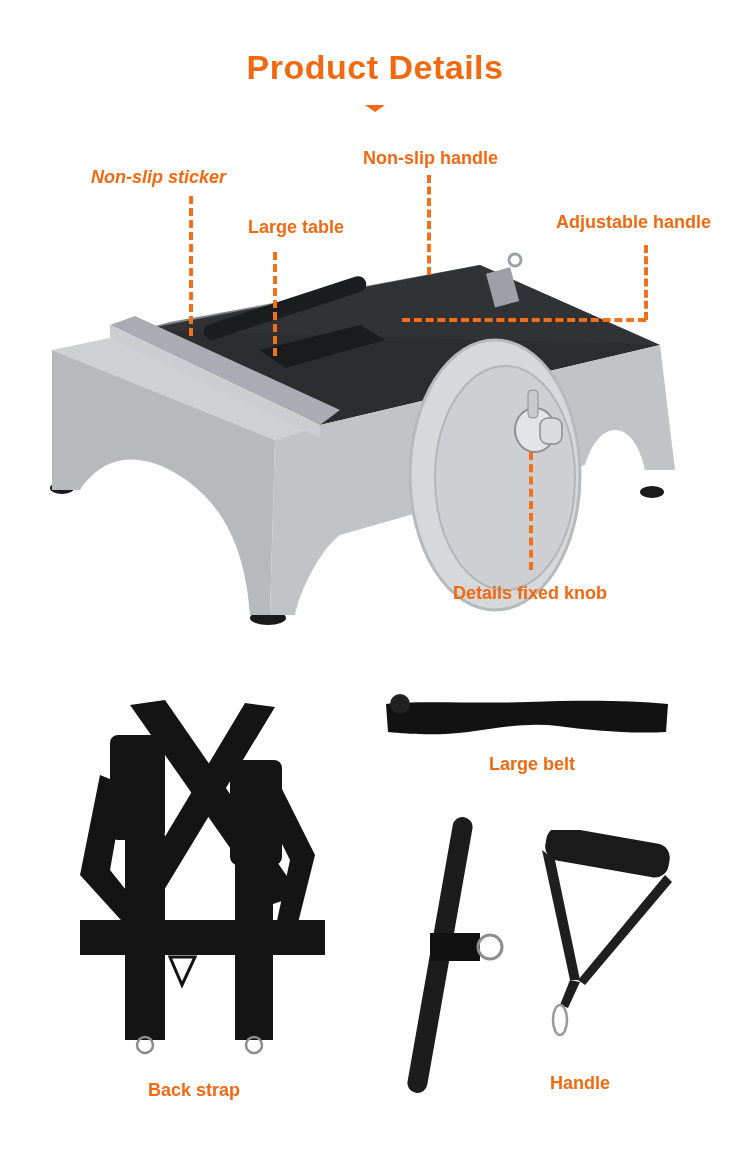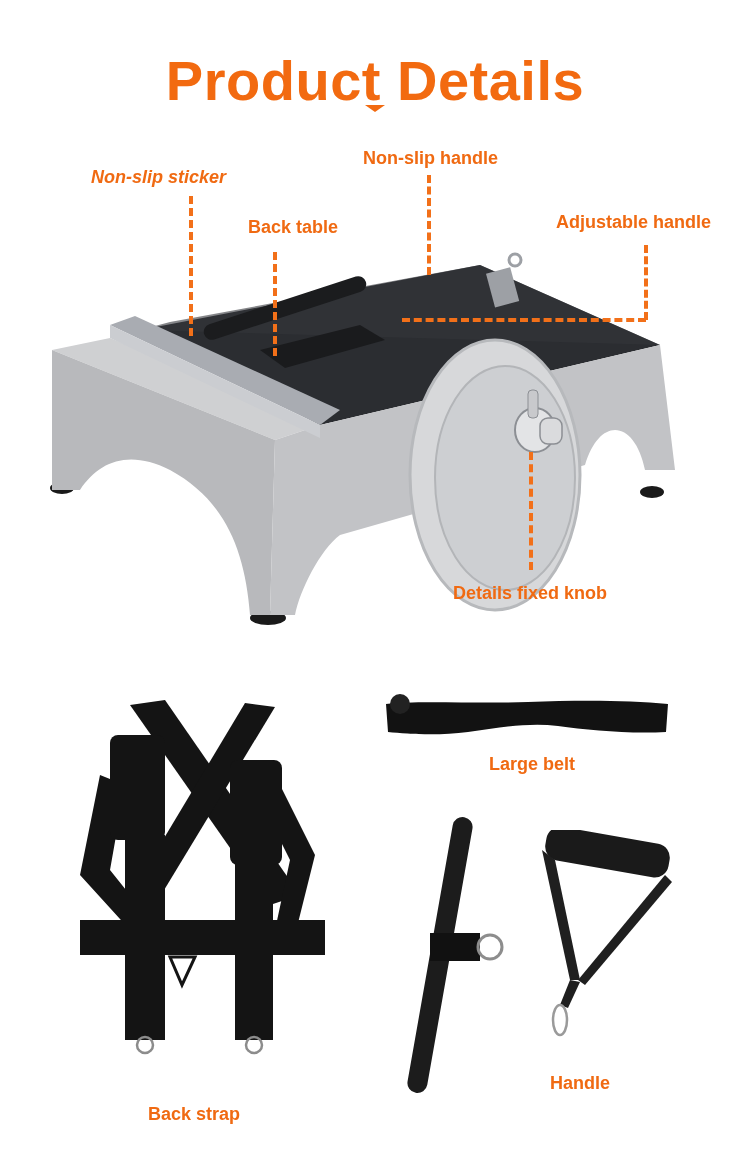--- a/index.html
+++ b/index.html
@@ -1,17 +1,17 @@
 <!DOCTYPE html>
 <html><head>
 <meta charset="utf-8">
 <style>
   html, body { margin: 0; padding: 0; background: #ffffff; }
   body { width: 750px; height: 1151px; position: relative; overflow: hidden; font-family: "Liberation Sans", sans-serif; }
-  .title { position: absolute; left: 0; width: 750px; top: 48px; text-align: center; font-weight: bold; font-size: 56px; color: #f26a10; letter-spacing: 0.5px; }
+  .title { position: absolute; left: 0; width: 750px; top: 48px; text-align: center; font-weight: bold; font-size: 34px; color: #f26a10; letter-spacing: 0.5px; }
   .title-arrow { position: absolute; left: 365px; top: 105px; width: 0; height: 0; border-left: 10px solid transparent; border-right: 10px solid transparent; border-top: 7px solid #f26a10; }
   .label { position: absolute; font-weight: bold; font-size: 18px; color: #f06a12; white-space: nowrap; }
   .dash-v { position: absolute; width: 0; border-left: 4px dashed #f27019; }
   .dash-h { position: absolute; height: 0; border-top: 4px dashed #f27019; }
   .product { position: absolute; }
   svg { display: block; }
 </style>
 </head>
 <body>
 
@@ -55,21 +55,21 @@
 </div>
 
 <div class="dash-v" style="left:189px;top:196px;height:140px;"></div>
 <div class="dash-v" style="left:273px;top:252px;height:104px;"></div>
 <div class="dash-v" style="left:427px;top:175px;height:100px;"></div>
 <div class="dash-v" style="left:644px;top:245px;height:75px;"></div>
 <div class="dash-h" style="left:402px;top:318px;width:244px;"></div>
 <div class="dash-v" style="left:529px;top:452px;height:118px;"></div>
 
 <div class="label" style="left:91px;top:167px;font-style:italic;">Non-slip sticker</div>
-<div class="label" style="left:248px;top:217px;">Back table</div>
+<div class="label" style="left:248px;top:217px;">Large table</div>
 <div class="label" style="left:363px;top:148px;">Non-slip handle</div>
 <div class="label" style="left:556px;top:212px;">Adjustable handle</div>
 <div class="label" style="left:453px;top:583px;">Details fixed knob</div>
 
 <div class="product" style="left:70px;top:695px;width:270px;height:370px;">
   <svg width="270" height="370" viewBox="0 0 270 370">
     <g fill="#141414">
 
       <polygon points="60,10 95,5 230,200 200,210"></polygon>
       <polygon points="175,8 205,12 85,210 60,200"></polygon>
@@ -84,21 +84,21 @@
       <rect x="165" y="165" width="38" height="180"></rect>
 
       <rect x="10" y="225" width="245" height="35"></rect>
 
       <path d="M100,262 L125,262 L112,290 Z" fill="none" stroke="#141414" stroke-width="3"></path>
     </g>
     <circle cx="75" cy="350" r="8" fill="none" stroke="#8c8c8c" stroke-width="2.5"></circle>
     <circle cx="184" cy="350" r="8" fill="none" stroke="#8c8c8c" stroke-width="2.5"></circle>
   </svg>
 </div>
-<div class="label" style="left:148px;top:1104px;">Back strap</div>
+<div class="label" style="left:148px;top:1080px;">Back strap</div>
 
 <div class="product" style="left:378px;top:692px;width:290px;height:50px;">
   <svg width="290" height="50" viewBox="0 0 290 50">
     <path d="M8,12 C40,8 100,12 150,10 C200,8 250,8 290,12 L288,40 C250,42 210,38 180,34 C150,30 120,36 90,40 C60,44 30,42 10,40 Z" fill="#121212"></path>
     <circle cx="22" cy="12" r="10" fill="#222"></circle>
   </svg>
 </div>
 <div class="label" style="left:489px;top:754px;">Large belt</div>
 
 <div class="product" style="left:390px;top:815px;width:120px;height:280px;">

